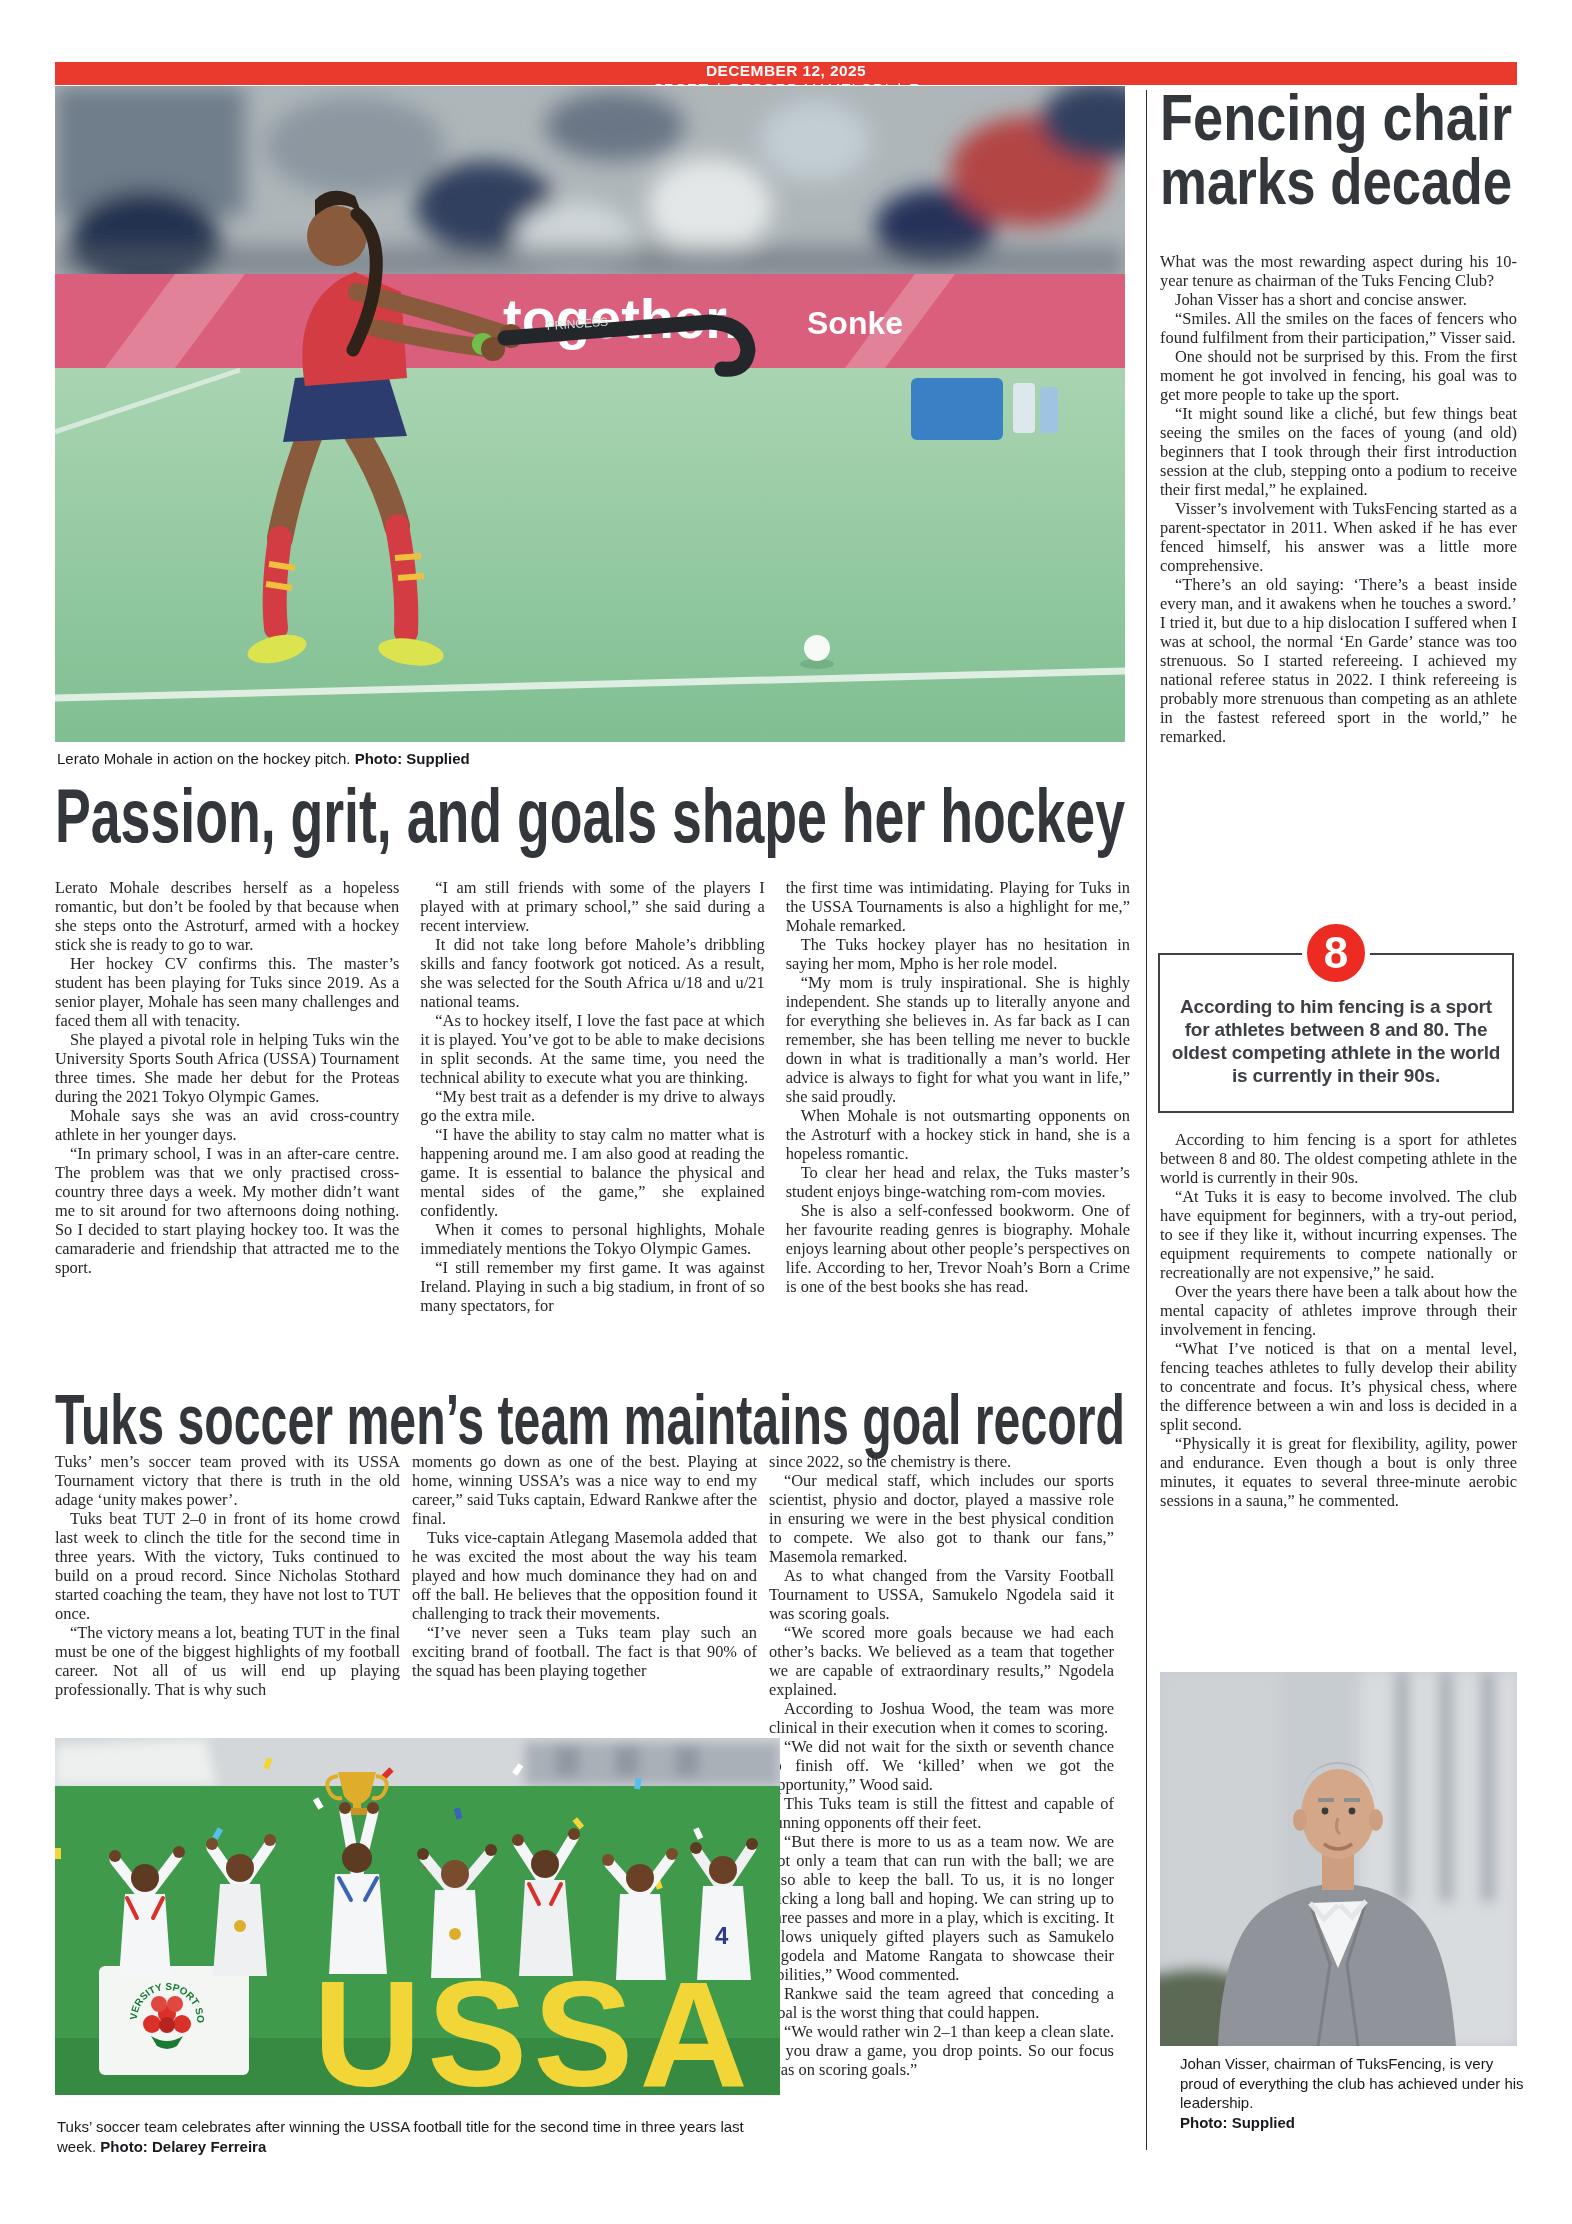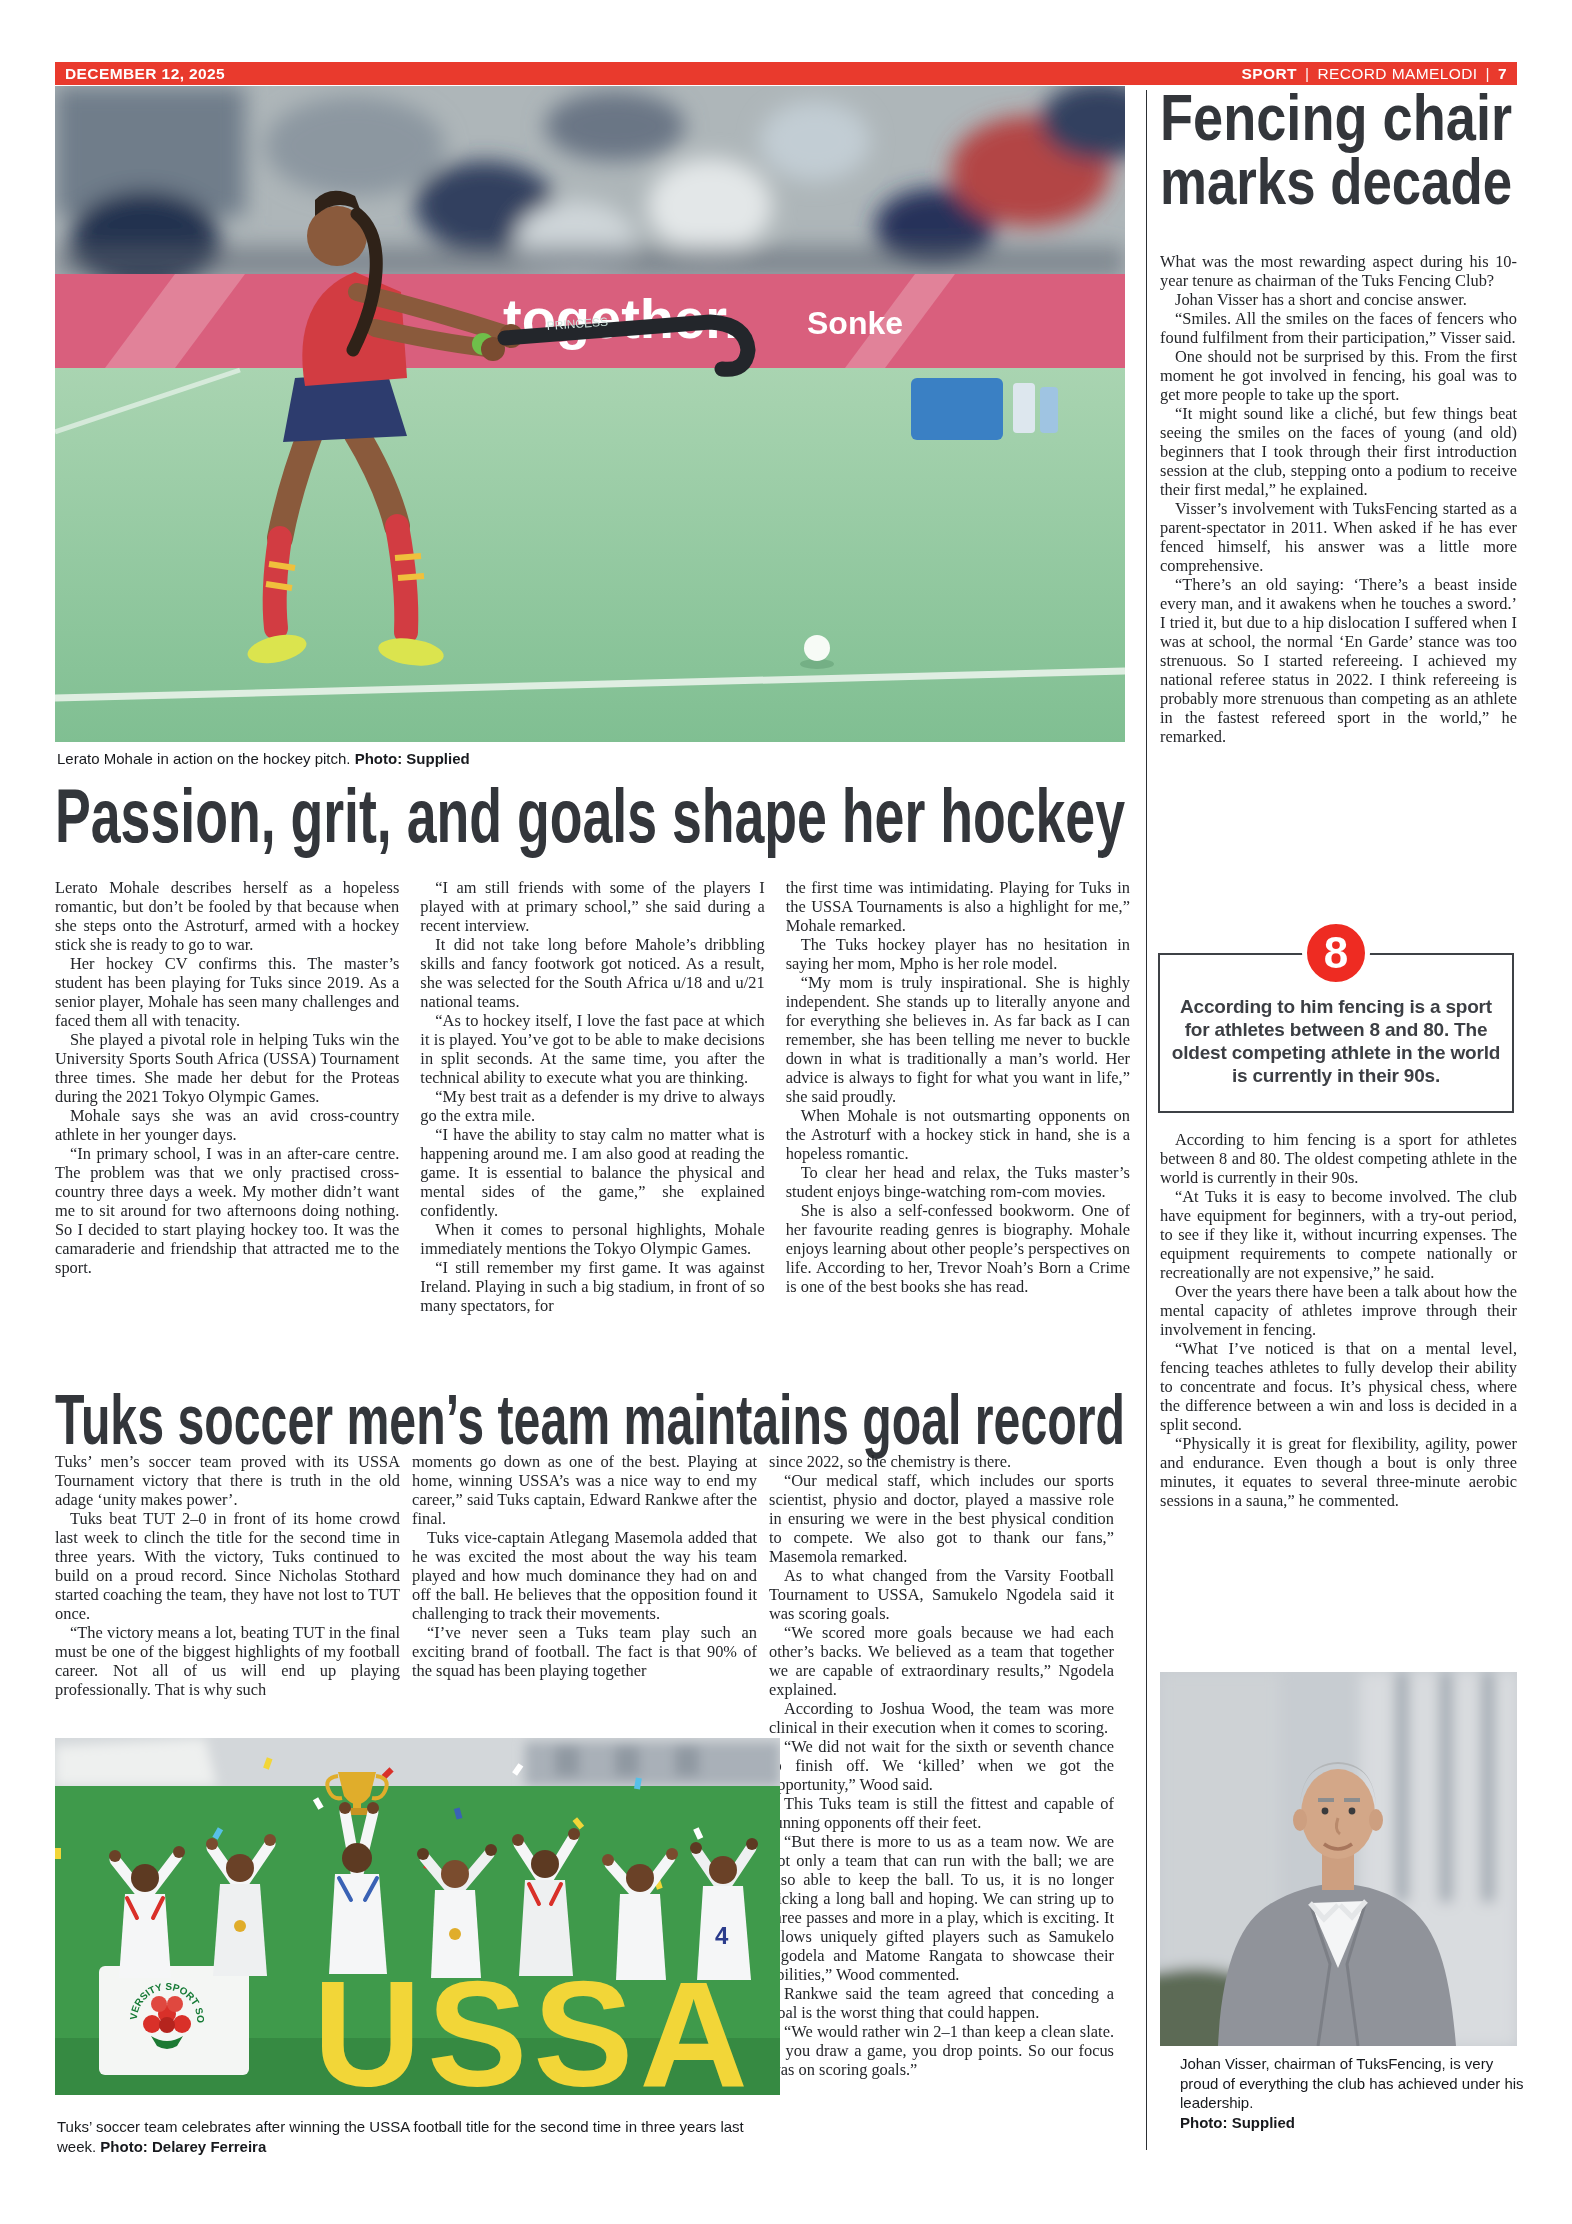--- a/index.html
+++ b/index.html
@@ -3,21 +3,21 @@
 <meta charset="utf-8">
 <style>
   * { margin:0; padding:0; box-sizing:border-box; }
   html,body { background:#ffffff; }
   body { width:1572px; height:2224px; position:relative; font-family:"Liberation Sans",sans-serif; overflow:hidden; }
   .abs { position:absolute; }
 
   
   .topbar { left:55px; top:62px; width:1462px; height:23px; background:#e93a2d; color:#fff;
             display:flex; justify-content:space-between; align-items:center; padding:0 10px;
-            font-size:15.5px; font-weight:bold; letter-spacing:.4px; }
+            font-size:15.5px; font-weight:bold; letter-spacing:.4px;flex-direction:column; }
   .topbar .pub { font-weight:normal; }
   .topbar .sep { font-weight:normal; margin:0 8px; opacity:.95; }
   .topbar-right { display:flex; align-items:center; }
 
   
   figure { overflow:hidden; background:#dfe3e2; }
   figure svg { display:block; width:100%; height:100%; }
 
   
   .caption { font-size:15px; line-height:19.5px; color:#17191d; }
@@ -153,21 +153,21 @@
     <div class="col bodycol flush">
         <p>Lerato Mohale describes herself as a hopeless romantic, but don’t be fooled by that because when she steps onto the Astroturf, armed with a hockey stick she is ready to go to war.</p>
         <p>Her hockey CV confirms this. The master’s student has been playing for Tuks since 2019. As a senior player, Mohale has seen many challenges and faced them all with tenacity.</p>
         <p>She played a pivotal role in helping Tuks win the University Sports South Africa (USSA) Tournament three times. She made her debut for the Proteas during the 2021 Tokyo Olympic Games.</p>
         <p>Mohale says she was an avid cross-country athlete in her younger days.</p>
         <p>“In primary school, I was in an after-care centre. The problem was that we only practised cross-country three days a week. My mother didn’t want me to sit around for two afternoons doing nothing. So I decided to start playing hockey too. It was the camaraderie and friendship that attracted me to the sport.</p>
       </div>
     <div class="col bodycol">
         <p>“I am still friends with some of the players I played with at primary school,” she said during a recent interview.</p>
         <p>It did not take long before Mahole’s dribbling skills and fancy footwork got noticed. As a result, she was selected for the South Africa u/18 and u/21 national teams.</p>
-        <p>“As to hockey itself, I love the fast pace at which it is played. You’ve got to be able to make decisions in split seconds. At the same time, you after the technical ability to execute what you are thinking.</p>
+        <p>“As to hockey itself, I love the fast pace at which it is played. You’ve got to be able to make decisions in split seconds. At the same time, you need the technical ability to execute what you are thinking.</p>
         <p>“My best trait as a defender is my drive to always go the extra mile.</p>
         <p>“I have the ability to stay calm no matter what is happening around me. I am also good at reading the game. It is essential to balance the physical and mental sides of the game,” she explained confidently.</p>
         <p>When it comes to personal highlights, Mohale immediately mentions the Tokyo Olympic Games.</p>
         <p>“I still remember my first game. It was against Ireland. Playing in such a big stadium, in front of so many spectators, for</p>
       </div>
     <div class="col bodycol flush">
         <p>the first time was intimidating. Playing for Tuks in the USSA Tournaments is also a highlight for me,” Mohale remarked.</p>
         <p>The Tuks hockey player has no hesitation in saying her mom, Mpho is her role model.</p>
         <p>“My mom is truly inspirational. She is highly independent. She stands up to literally anyone and for everything she believes in. As far back as I can remember, she has been telling me never to buckle down in what is traditionally a man’s world. Her advice is always to fight for what you want in life,” she said proudly.</p>
         <p>When Mohale is not outsmarting opponents on the Astroturf with a hockey stick in hand, she is a hopeless romantic.</p>

